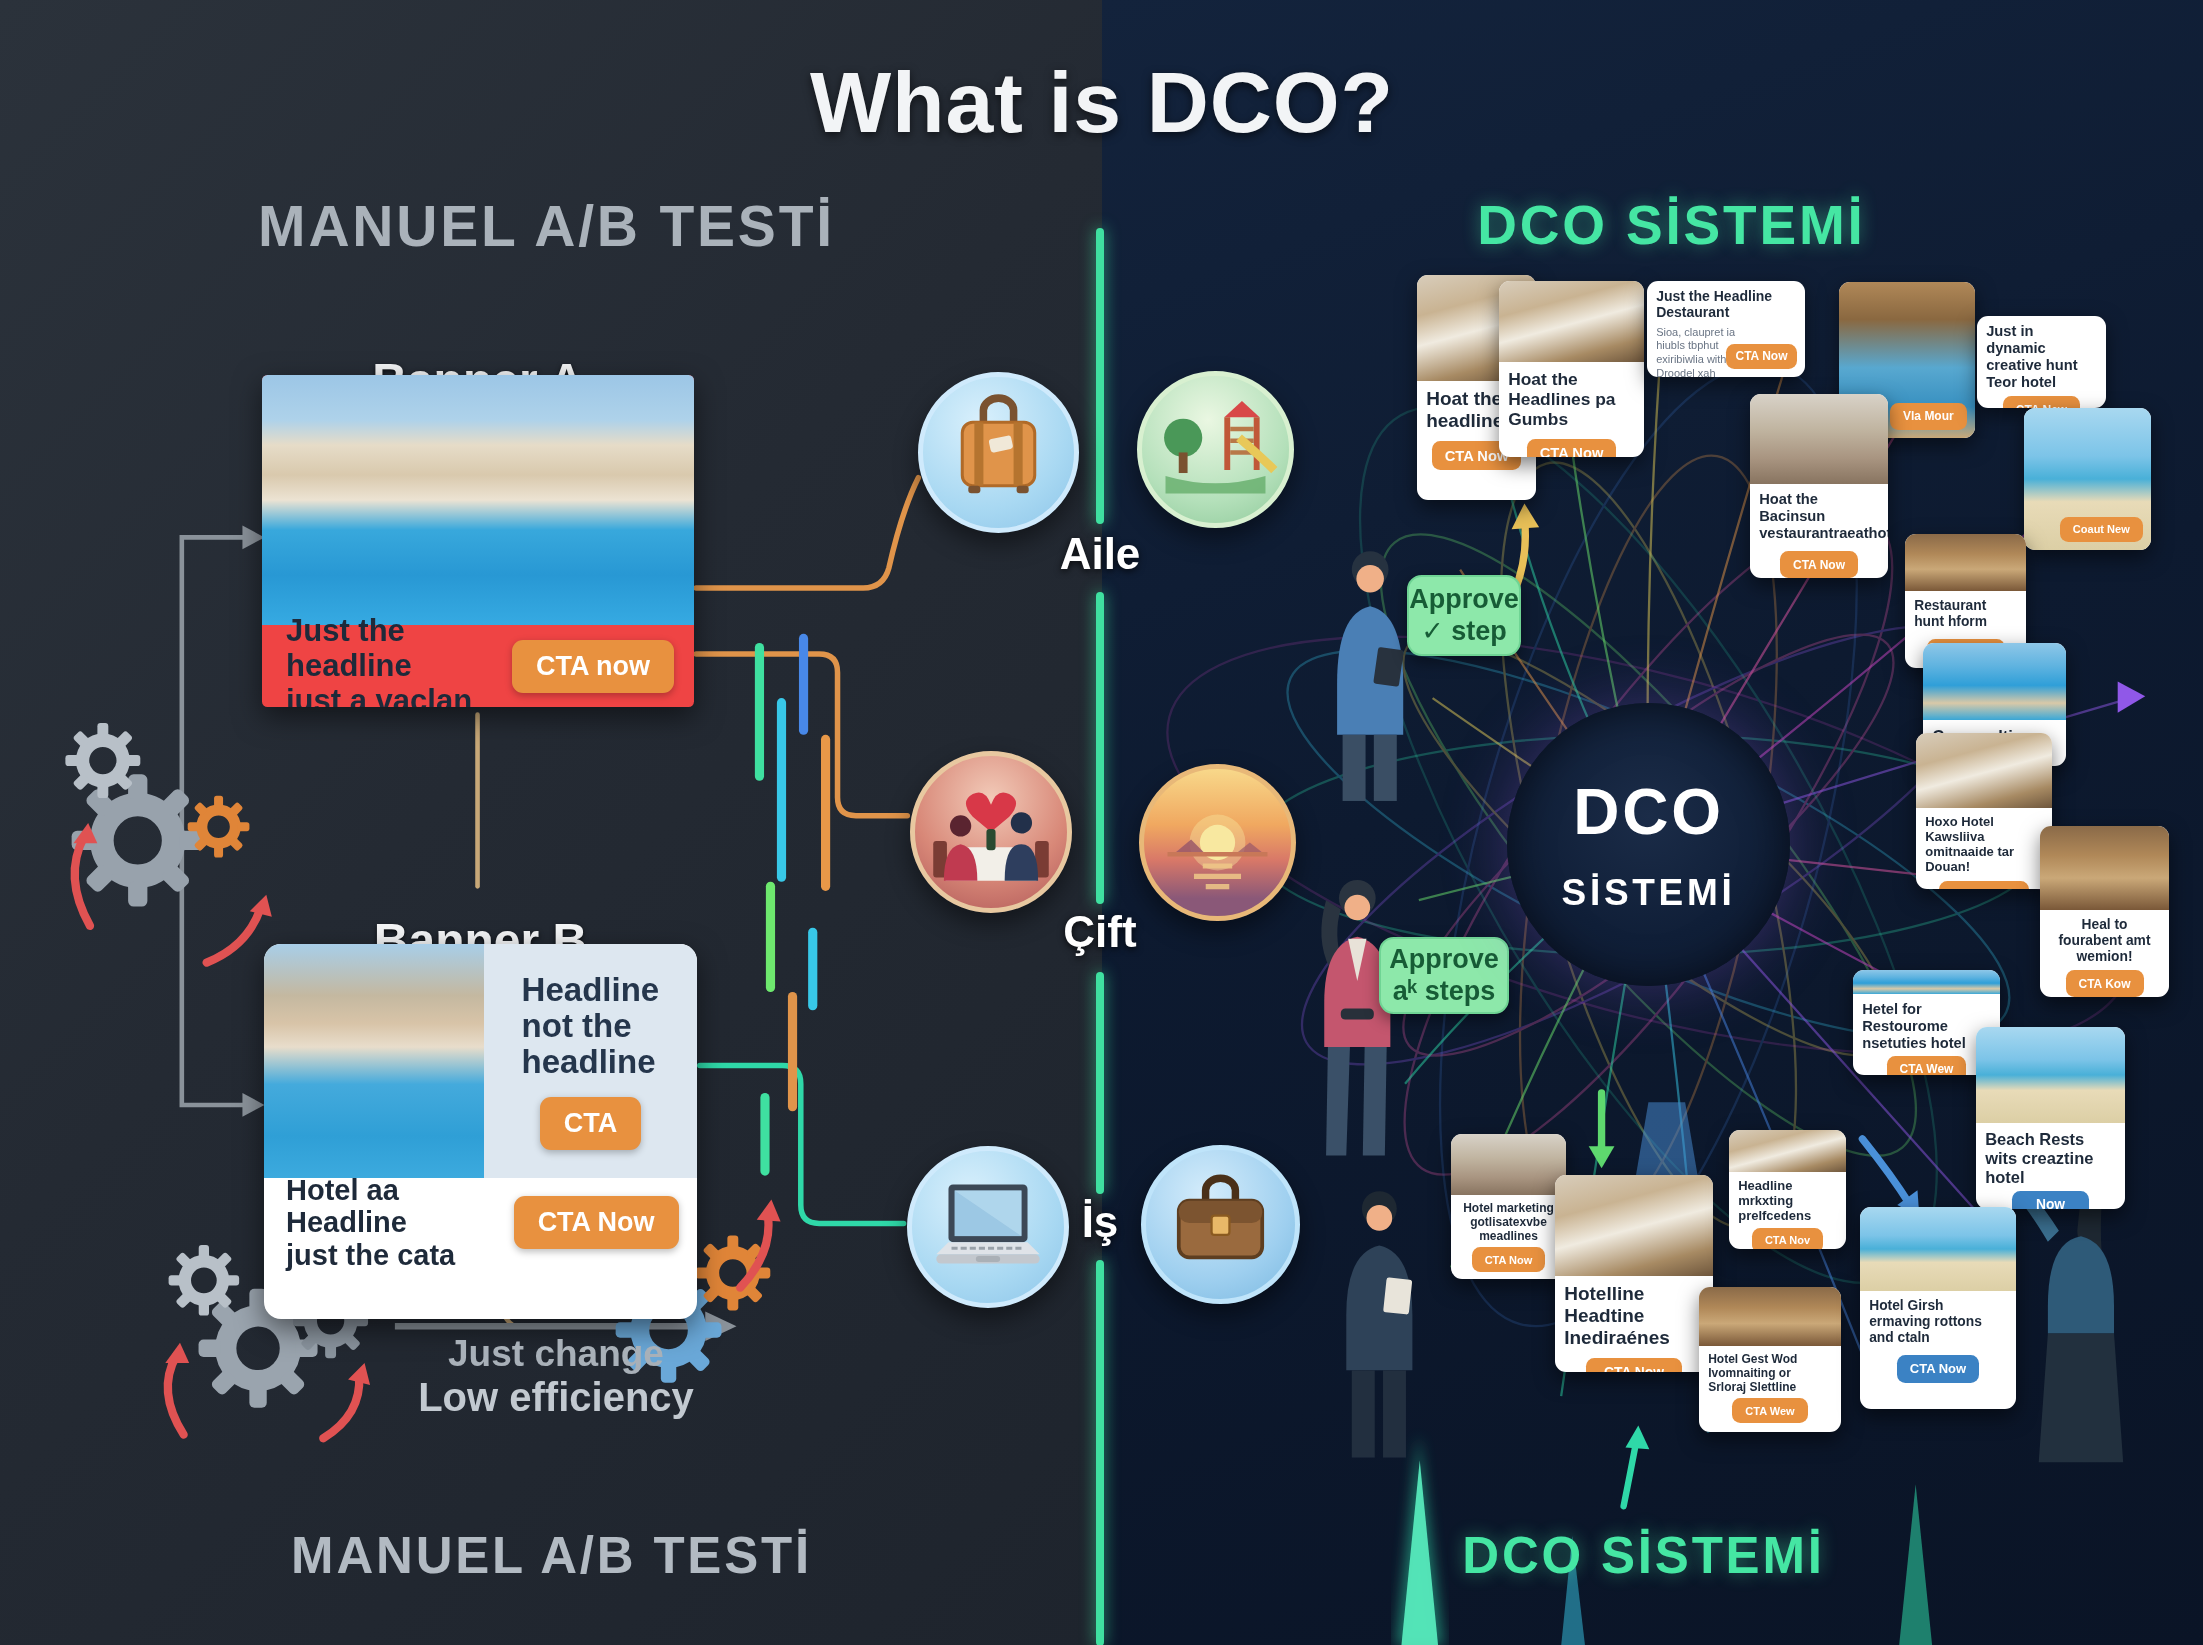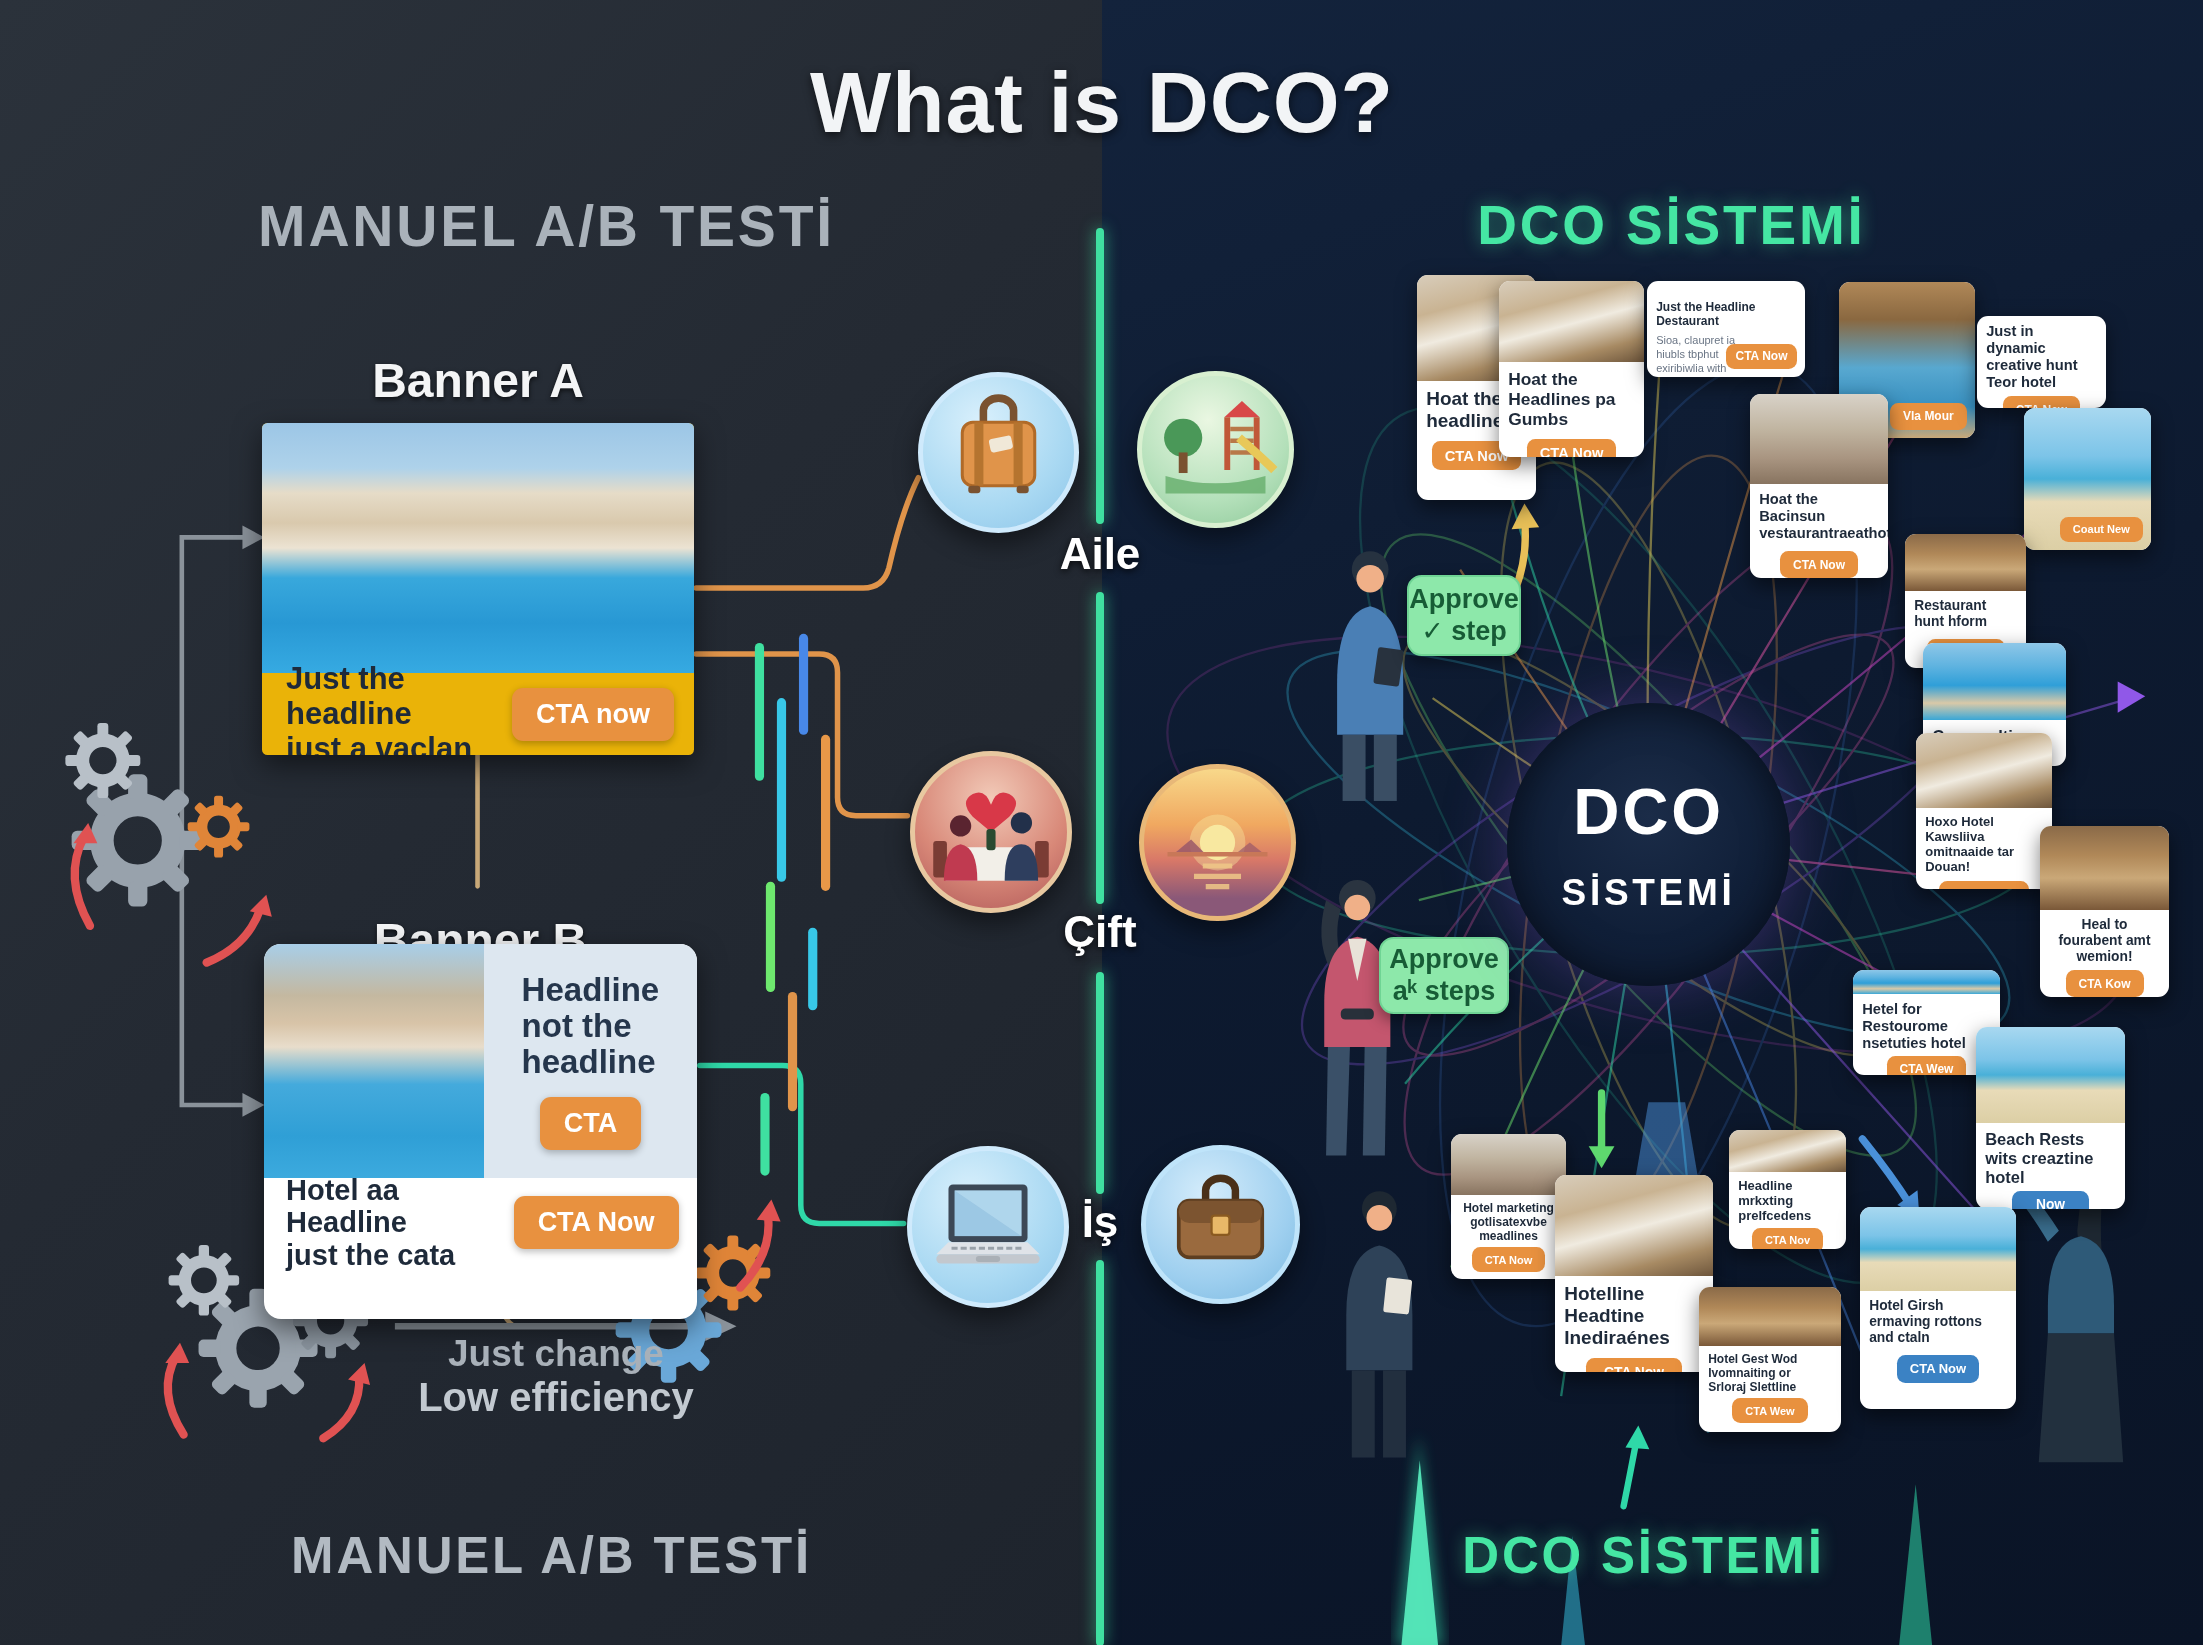--- a/index.html
+++ b/index.html
@@ -17,22 +17,22 @@
   .hdr{font-weight:bold;letter-spacing:2.8px;text-align:center;}
   .hdr-left{left:170px;width:753px;top:193px;font-size:57px;color:#aab2ba;}
   .hdr-right{left:1304px;width:735px;top:193px;font-size:55px;color:#45e6a3;
              text-shadow:0 0 16.5px rgba(69,230,163,.45);}
   .ftr-left{left:184px;width:735px;top:1526px;font-size:51px;color:#b2bac2;}
   .ftr-right{left:1276px;width:735px;top:1526px;font-size:51px;color:#45e6a3;
              text-shadow:0 0 16.5px rgba(69,230,163,.45);}
 
   .banner-label{color:#f4f5f6;font-weight:bold;font-size:48px;text-align:center;
                 text-shadow:0 1.8px 5.5px rgba(0,0,0,.7);margin-top:24px;}
-  .bannerA{left:262px;top:375px;width:432px;height:332px;background:#eab308;border-radius:5.5px;
-           box-shadow:0 9.2px 27.5px rgba(0,0,0,.5);overflow:hidden;margin-top:48px;}
+  .bannerA{left:262px;top:375px;width:432px;height:332px;background:#ef4444;border-radius:5.5px;
+           box-shadow:0 9.2px 27.5px rgba(0,0,0,.5);overflow:hidden;}
   .bannerA .photo{height:250px;background:linear-gradient(180deg,#9cc6e6 0%,#aed2ea 18%,
      #e6dcc8 28%,#d9c9ad 40%,#ece3d3 50%,#38a8dc 62%,#2898d4 80%,#36aae2 100%);}
   .bannerA .strip{height:83px;display:flex;align-items:center;justify-content:space-between;
                   padding:0 20px 0 24px;}
   .bannerB{left:264px;top:944px;width:433px;height:375px;background:#fff;border-radius:17px;
            box-shadow:0 9.2px 27.5px rgba(0,0,0,.5);overflow:hidden;}
   .bannerB .top{display:flex;height:234px;}
   .bannerB .photoB{width:54%;background:linear-gradient(180deg,#a8cee8 0%,#c4b8a0 22%,
      #d8c4a8 34%,#e8ddcb 44%,#44aadc 60%,#2f9fd6 82%,#3caade 100%);}
   .bannerB .panel{width:46%;background:#dde7f0;display:flex;flex-direction:column;
@@ -412,21 +412,21 @@
     <div class="ph ph-bedroom" style="height:106px"></div>
     <div class="hl" style="font-size:19px">Hoat the headlines</div>
     <button class="cta">CTA Now</button>
   </div>
   <div class="card" style="left:1499px;top:281px;width:145px;height:176px">
     <div class="ph ph-bedroom" style="height:81px"></div>
     <div class="hl" style="font-size:17.4px">Hoat the Headlines pa Gumbs</div>
     <button class="cta">CTA Now</button>
   </div>
   <div class="card" style="left:1647px;top:281px;width:158px;height:96px">
-    <div class="hl" style="font-size:12px;padding-top:20px">Just the Headline Destaurant</div>
+    <div class="hl" style="font-size:14px;padding-top:7px">Just the Headline Destaurant</div>
     <div class="body" style="width:88px">Sioa, claupret ia hiubls tbphut exiribiwlia with Droodel xah bxaeioadrig oriofic.</div>
     <button class="cta corner" style="font-size:12px;padding:5.5px 9.2px">CTA Now</button>
   </div>
   <div class="card" style="left:1839px;top:282px;width:136px;height:156px">
     <div class="ph ph-indoorpool" style="height:156px"></div>
     <button class="cta corner" style="font-size:12px">Vla Mour</button>
   </div>
   <div class="card" style="left:1977px;top:316px;width:129px;height:92px">
     <div class="hl" style="font-size:14.7px;padding-top:7.3px">Just in dynamic creative hunt Teor hotel</div>
     <button class="cta" style="font-size:12px;margin:1.8px auto 7.3px">CTA New</button>

